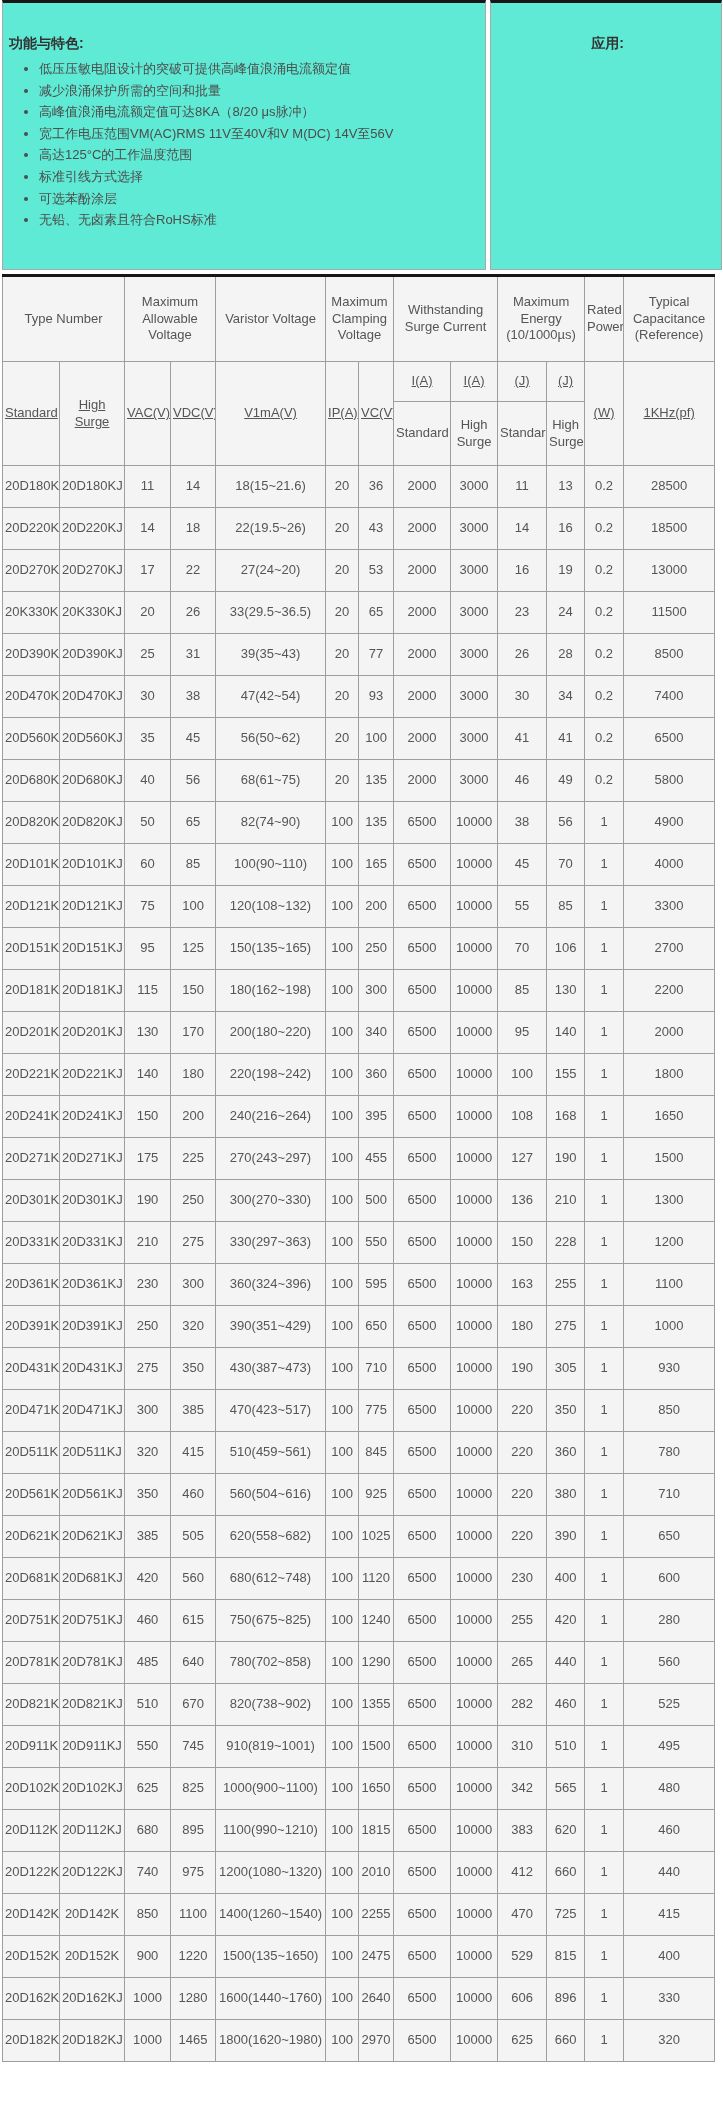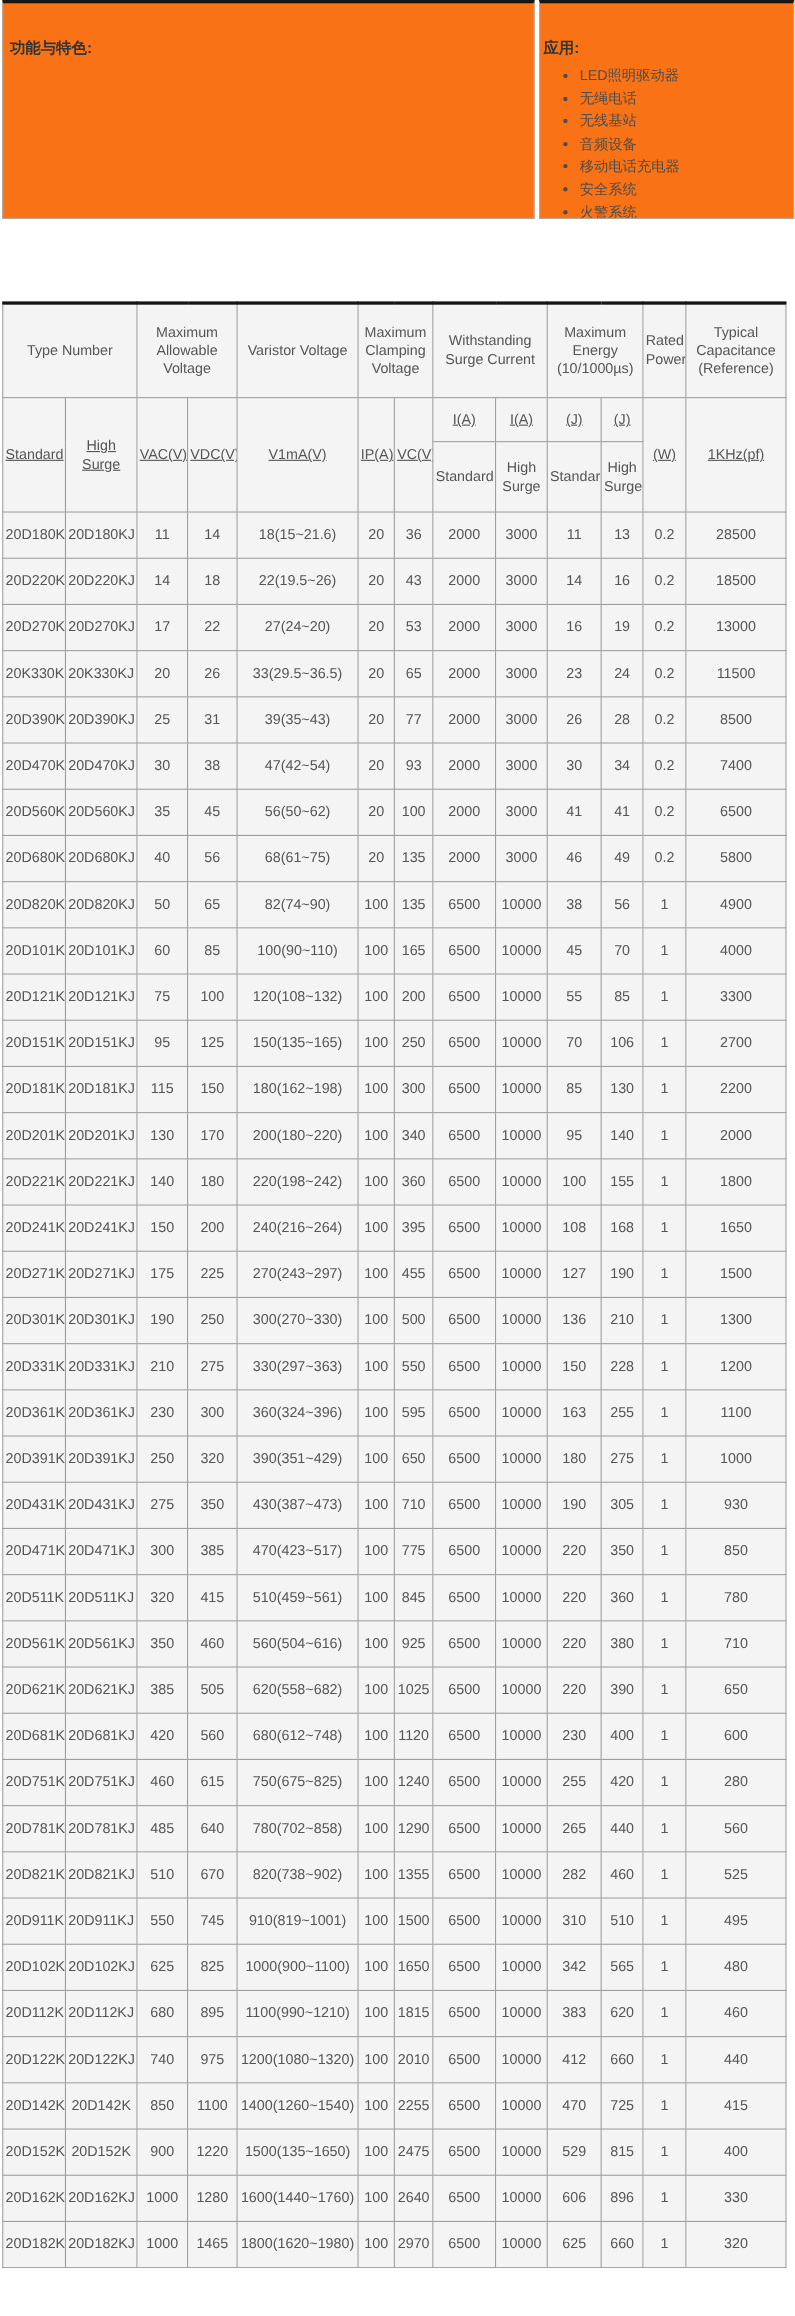--- a/index.html
+++ b/index.html
@@ -13,33 +13,33 @@
 
   
   .top-boxes {
     display: flex;
     margin-left: 2px;
     height: 272px;
   }
   .box {
     border: 1px solid #a9a9a9;
     border-top: 3px solid #161616;
-    background: #f97316;
-    height: 199px;
+    background: #5eead4;
+    height: 270px;
     overflow: hidden;
   }
   .features-box { width: 484px; margin-right: 4px; }
   .applications-box { width: 232px; }
   .box h3 {
     margin: 32px 0 8px 6px;
     font-size: 14px;
     font-weight: bold;
     color: #333333;
   }
-  .applications-box h3 { margin-left: 3px; }
+  .applications-box h3 { margin-left: 3px; text-align: center; }
   .box ul {
     margin: 0 0 0 22px;
     padding: 0 4px 0 14px;
     font-size: 13px;
     color: #4d4d4d;
   }
   .box ul li { margin: 0 0 6px 0; line-height: 1.2; }
   .applications-box ul li { margin-bottom: 5px; }
 
   
@@ -71,35 +71,33 @@
   tbody td { height: 42px; }
 </style>
 </head>
 <body>
 
 <div class="page">
 
   <div class="top-boxes">
     <section class="box features-box">
       <h3>功能与特色:</h3>
+      <ul>
+          <li>低压压敏电阻设计的突破可提供高峰值浪涌电流额定值</li>
+          <li>减少浪涌保护所需的空间和批量</li>
+          <li>高峰值浪涌电流额定值可达8KA（8/20 μs脉冲）</li>
+          <li>宽工作电压范围VM(AC)RMS 11V至40V和V M(DC) 14V至56V</li>
+          <li>高达125°C的工作温度范围</li>
+          <li>标准引线方式选择</li>
+          <li>可选苯酚涂层</li>
+          <li>无铅、无卤素且符合RoHS标准</li>
+        </ul>
     </section>
     <section class="box applications-box">
       <h3>应用:</h3>
-      <ul>
-          <li>LED照明驱动器</li>
-          <li>无绳电话</li>
-          <li>无线基站</li>
-          <li>音频设备</li>
-          <li>移动电话充电器</li>
-          <li>安全系统</li>
-          <li>火警系统</li>
-          <li>自动控制系统（PLC）</li>
-          <li>工业控制接触继电器</li>
-          <li>浪涌保护设备</li>
-        </ul>
     </section>
   </div>
 
   <table class="spec-table">
     <colgroup>
       <col style="width:57px">
         <col style="width:65px">
         <col style="width:46px">
       <col style="width:45px">
         <col style="width:110px">

